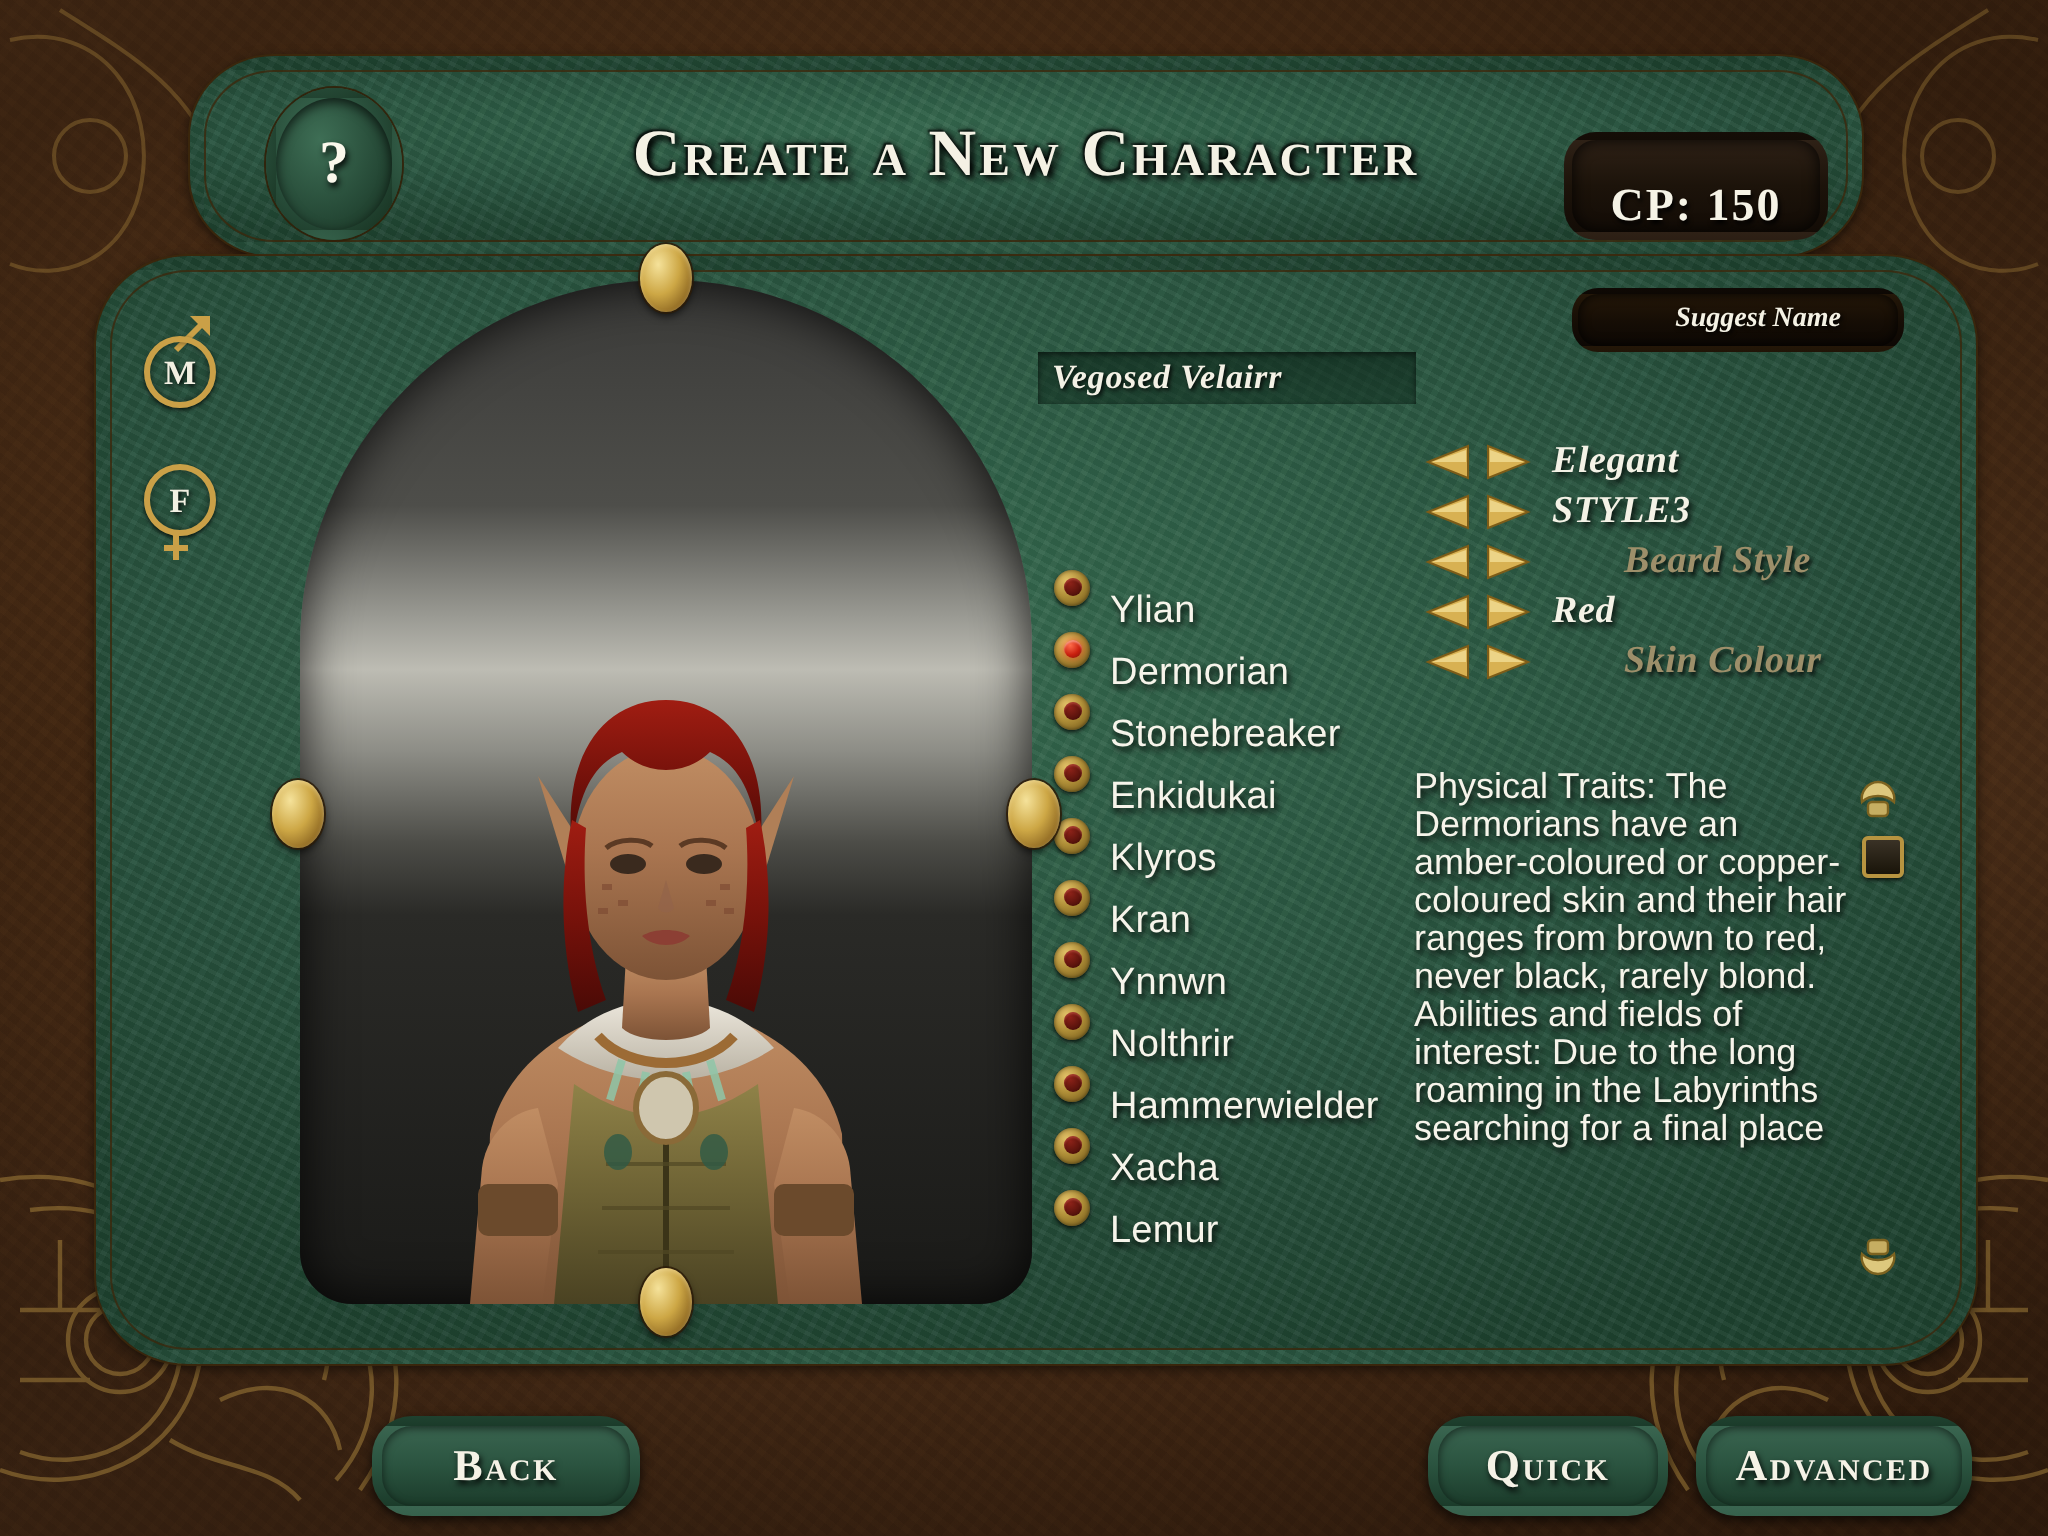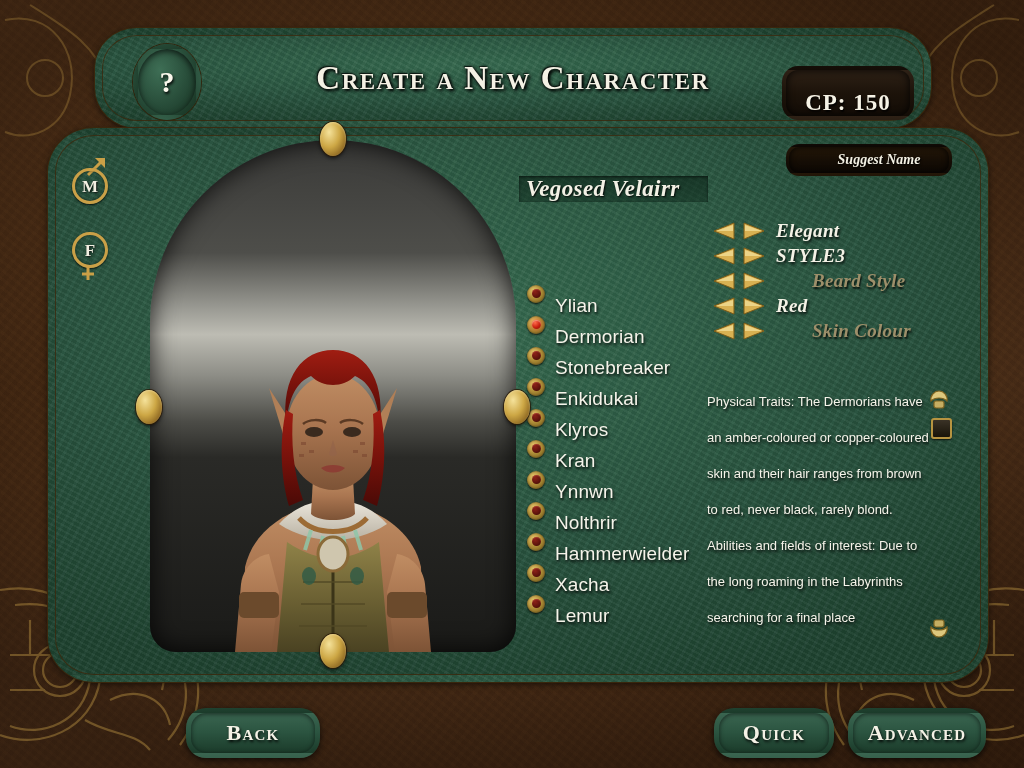--- a/index.html
+++ b/index.html
@@ -147,21 +147,21 @@
     text-shadow:1px 2px 3px rgba(0,0,0,.95);
   }
   #name-field{
     position:absolute;left:519px;top:176px;width:182px;height:26px;
     background:linear-gradient(180deg,rgba(12,36,24,.62),rgba(16,44,30,.50));
     box-shadow:inset 0 1px 3px rgba(0,0,0,.6);
     display:flex;align-items:center;padding-left:7px;cursor:text;
   }
   #name-value{
     font-family:"Liberation Serif",serif;font-style:italic;font-weight:bold;
-    font-size:23px;color:#f3f1e5;letter-spacing:.4px;white-space:nowrap;
+    font-size:17px;color:#f3f1e5;letter-spacing:.4px;white-space:nowrap;
     text-shadow:1px 1px 2px rgba(0,0,0,.9);
   }
   #suggest-btn{
     position:absolute;left:786px;top:144px;width:140px;height:26px;border-radius:13px;
     background:linear-gradient(180deg,#241708 0%,#150d05 55%,#0d0804 100%);
     border:3px solid transparent;
     display:flex;align-items:center;justify-content:center;cursor:pointer;
     box-shadow:inset 0 0 6px rgba(0,0,0,.9);
     padding-left:20px;
   }
@@ -212,21 +212,21 @@
     white-space:nowrap;letter-spacing:.1px;
     text-shadow:1px 2px 3px rgba(0,0,0,.95);
     margin-top:24px;
   }
 
   
   #desc{
     position:absolute;left:707px;top:384px;width:222px;height:256px;overflow:hidden;
   }
   #desc-text{
-    font-family:"Liberation Sans",sans-serif;font-size:13px;line-height:36px;
+    font-family:"Liberation Sans",sans-serif;font-size:18px;line-height:19px;
     color:#f6f4ea;white-space:pre-wrap;
     text-shadow:1px 2px 3px rgba(0,0,0,.95);
   }
   #scrollbar{position:absolute;left:926px;top:388px;width:26px;height:252px;}
   .scroll-arrow{position:absolute;left:0;width:26px;height:26px;cursor:pointer;}
   #scroll-up{top:0;}
   #scroll-down{bottom:0;}
   #scroll-thumb{
     position:absolute;left:5px;top:30px;width:17px;height:17px;
     background:linear-gradient(180deg,#3a3226 0%,#191409 100%);

